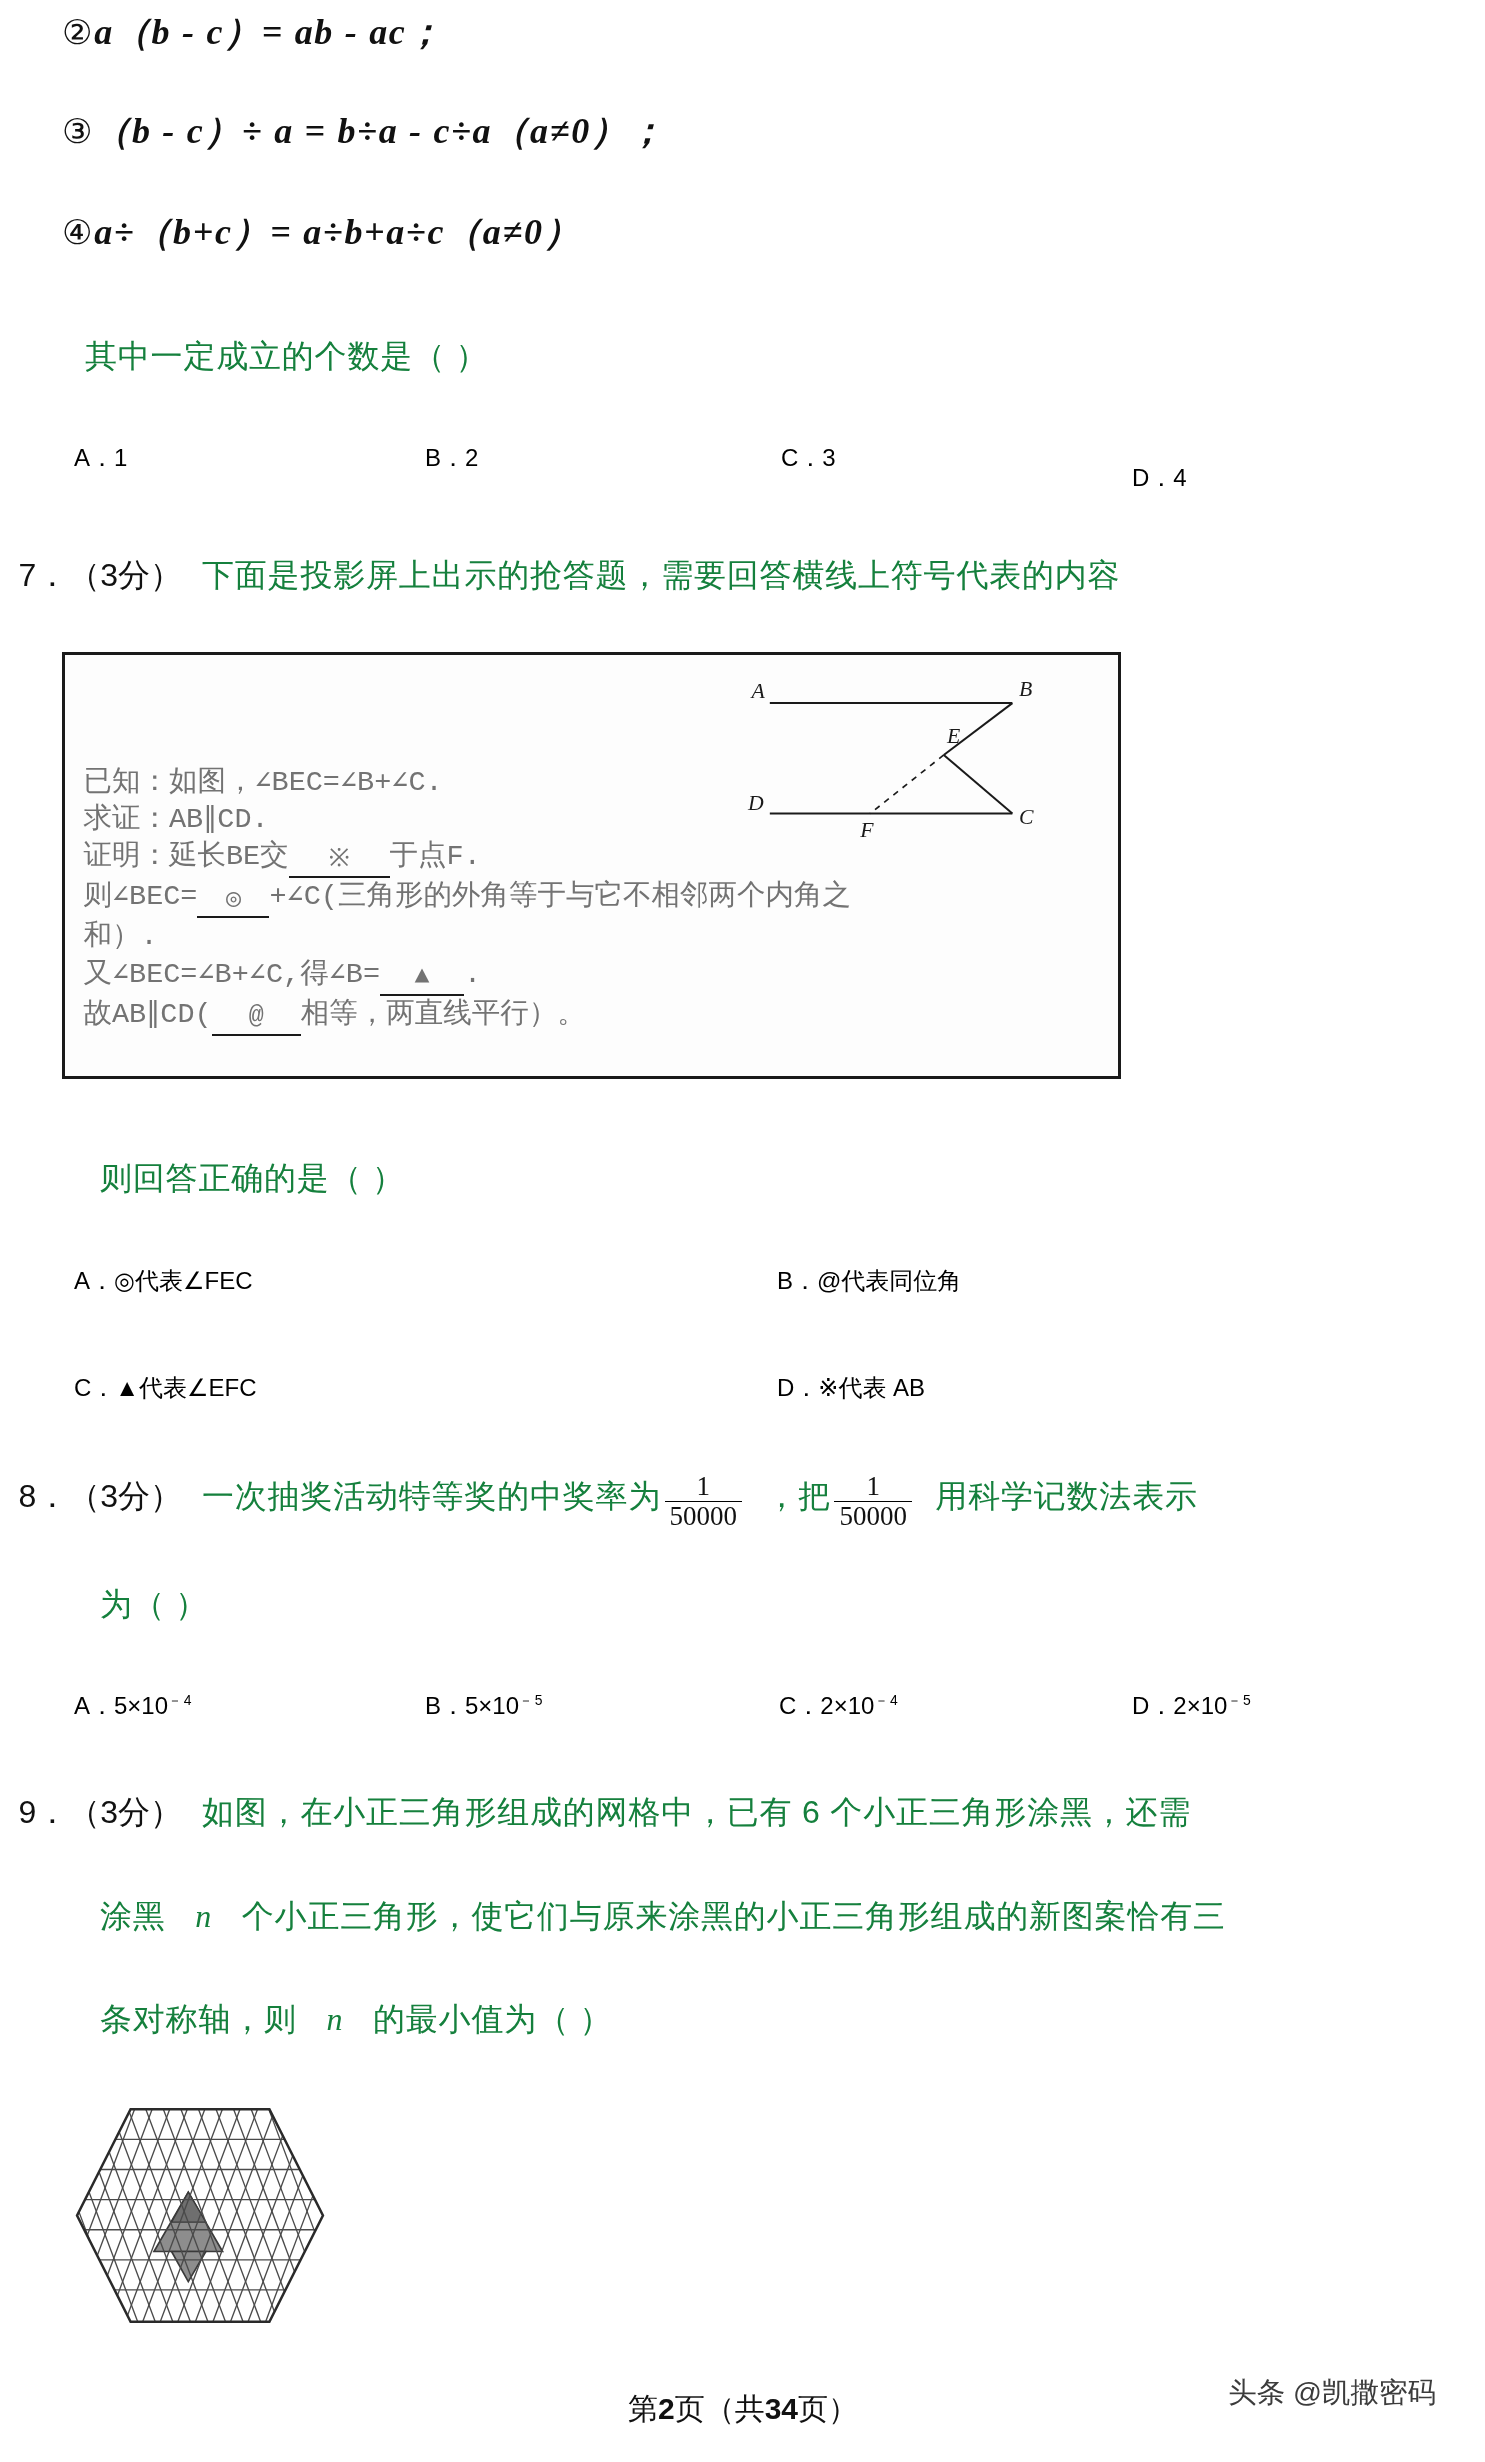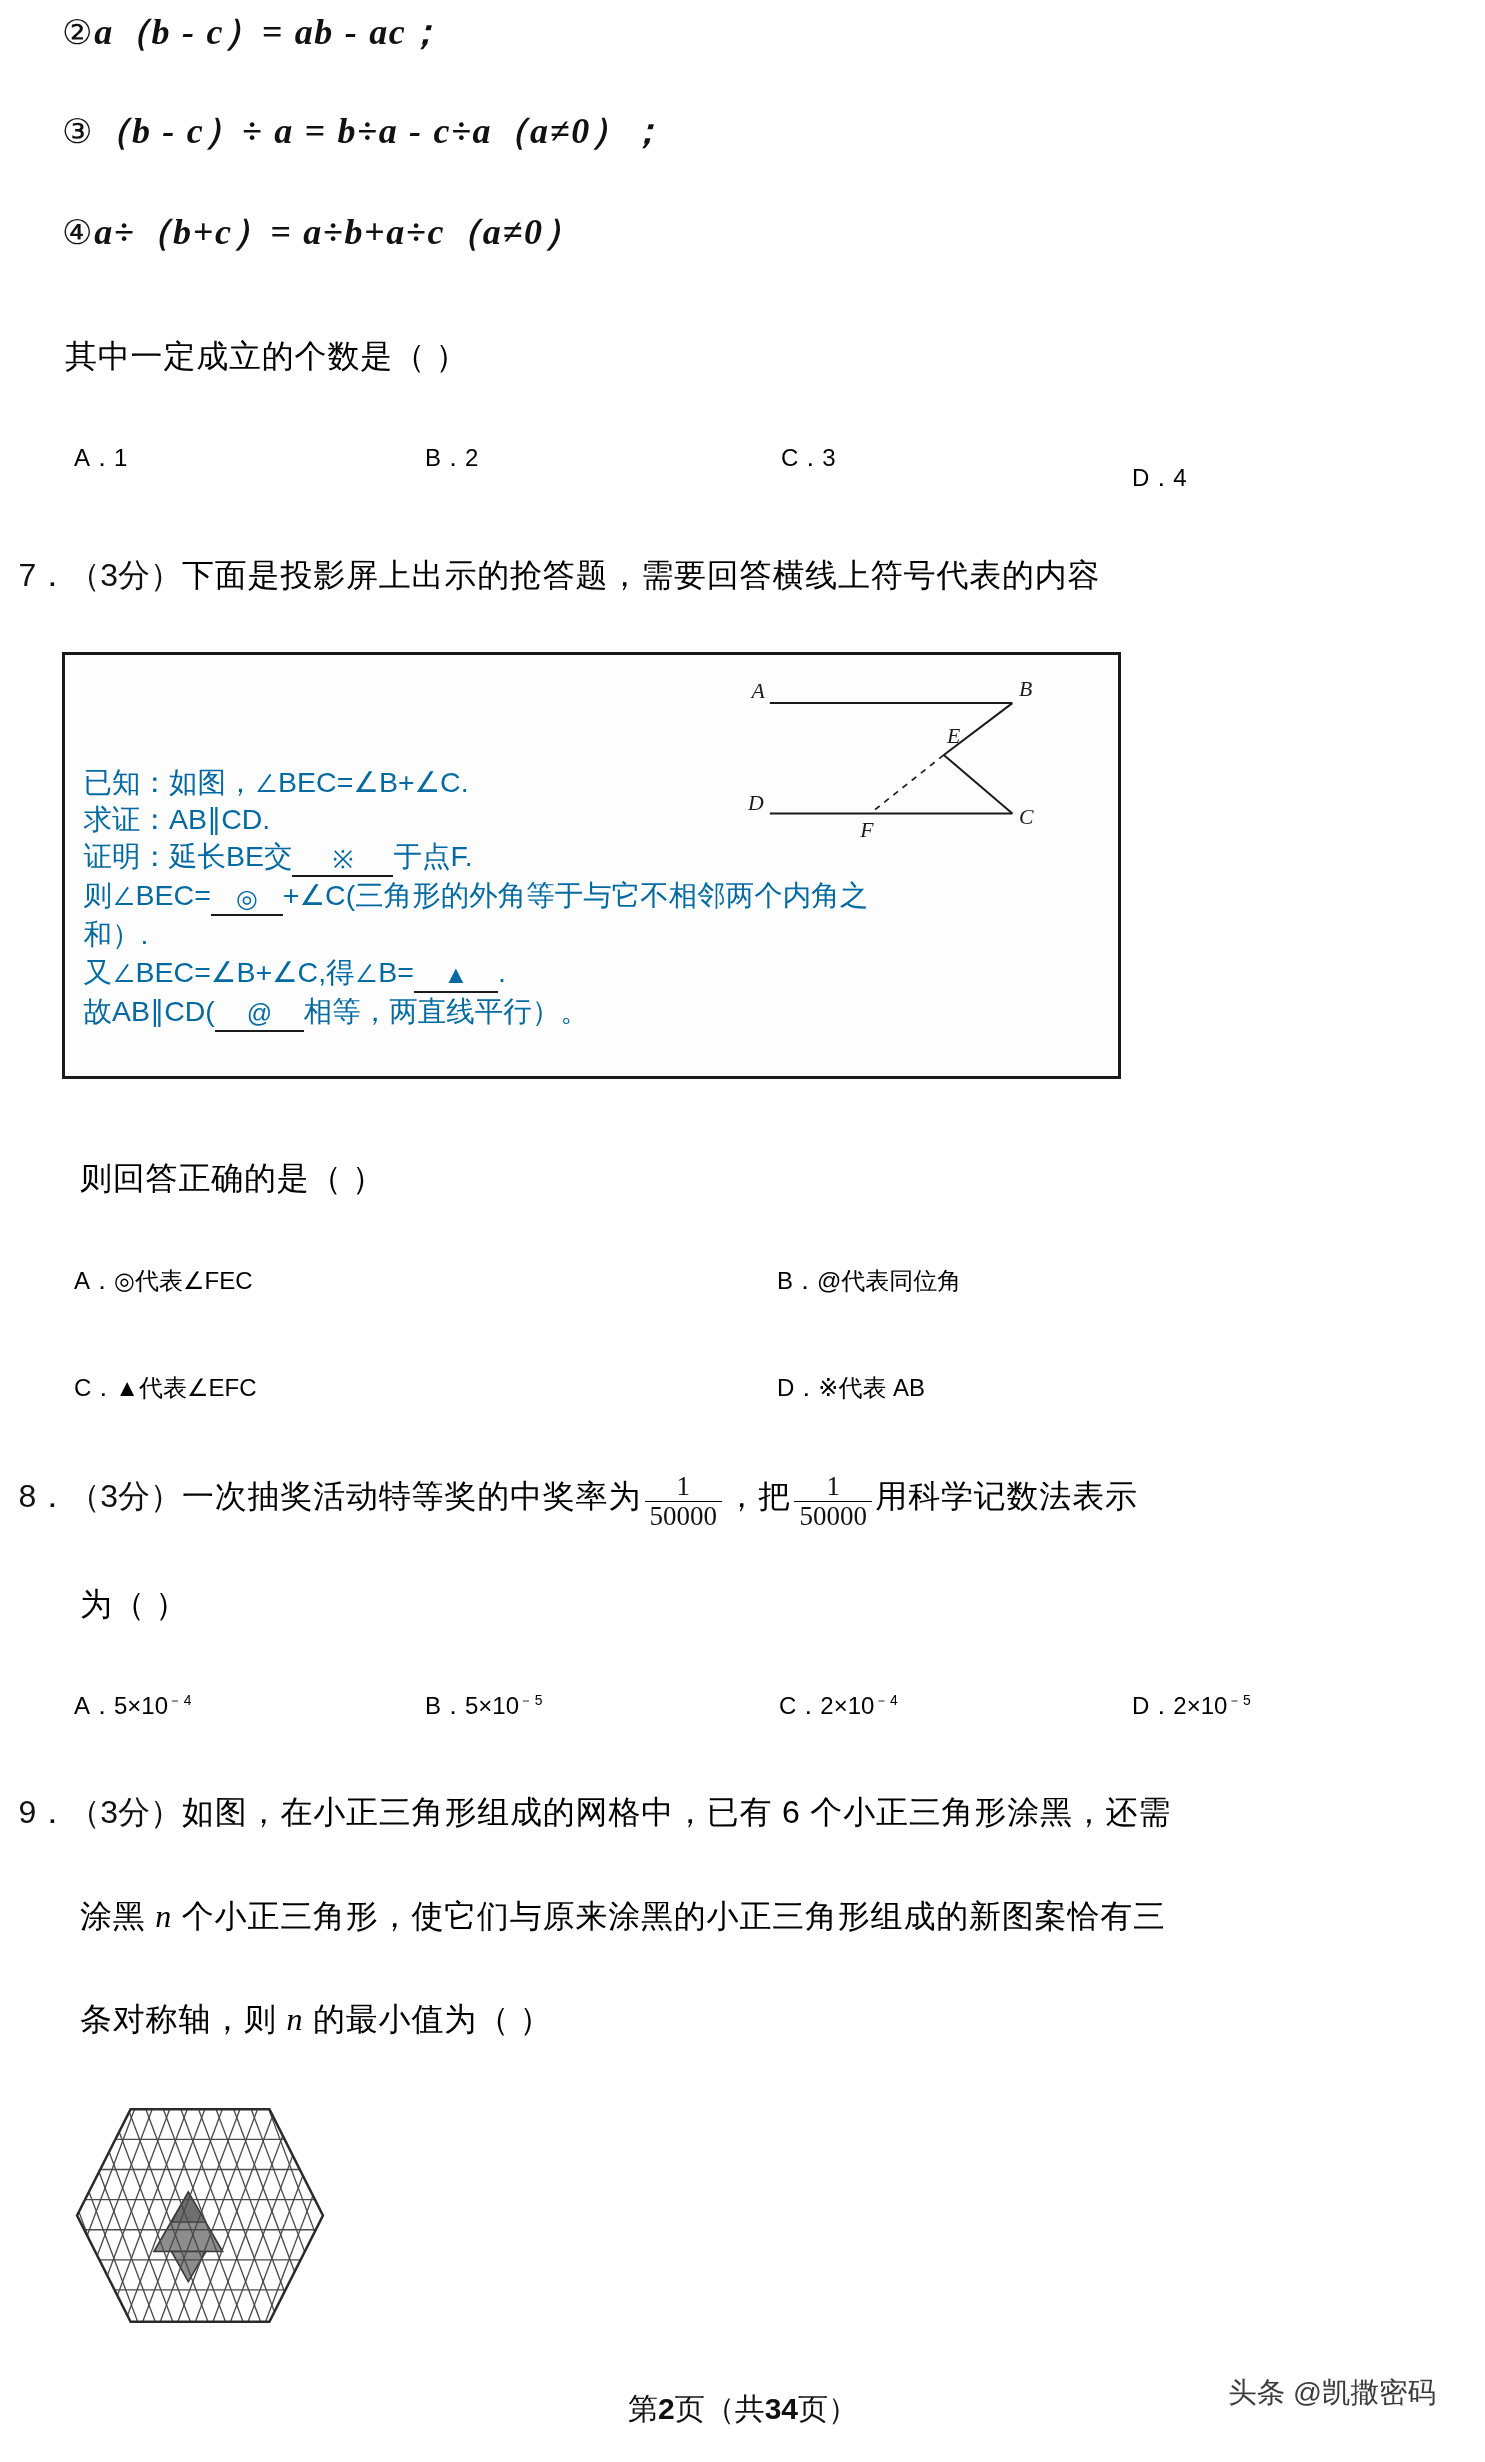--- a/index.html
+++ b/index.html
@@ -40,22 +40,23 @@
   .circnum {
     display: inline-block;
     font-style: normal;
     font-weight: normal;
     font-size: 34px;
     line-height: 1;
   }
   .cn {
     font-family: "Liberation Sans", "DejaVu Sans", sans-serif;
     font-size: 32px;
-    color: #000000;
+    color: #15803d;
     letter-spacing: 0.8px;
+    margin-left: 20px;
   }
   .qnum {
     font-family: "Liberation Sans", "DejaVu Sans", sans-serif;
     font-size: 32px;
   }
   .opt {
     position: absolute;
     font-family: "Liberation Sans", "DejaVu Sans", sans-serif;
     font-size: 24px;
     white-space: nowrap;
@@ -95,24 +96,24 @@
     top: 652px;
     width: 1059px;
     height: 427px;
     border: 3.4px solid #1a1a1a;
     background: #fdfdfd;
   }
   .proof {
     position: absolute;
     left: 18.4px;
     top: 109px;
-    font-family: Liberation Sans, sans-serif;
+    font-family: Liberation Mono, monospace;
     font-size: 28.5px;
     line-height: 1.30;
-    color: #0369a1;
+    color: #737373;
     white-space: nowrap;
   }
   .proof .ln { display: block; }
   .blank {
     display: inline-block;
     min-width: 101px;
     border-bottom: 2.5px solid #1a1a1a;
     text-align: center;
     vertical-align: -1.7px;
   }

